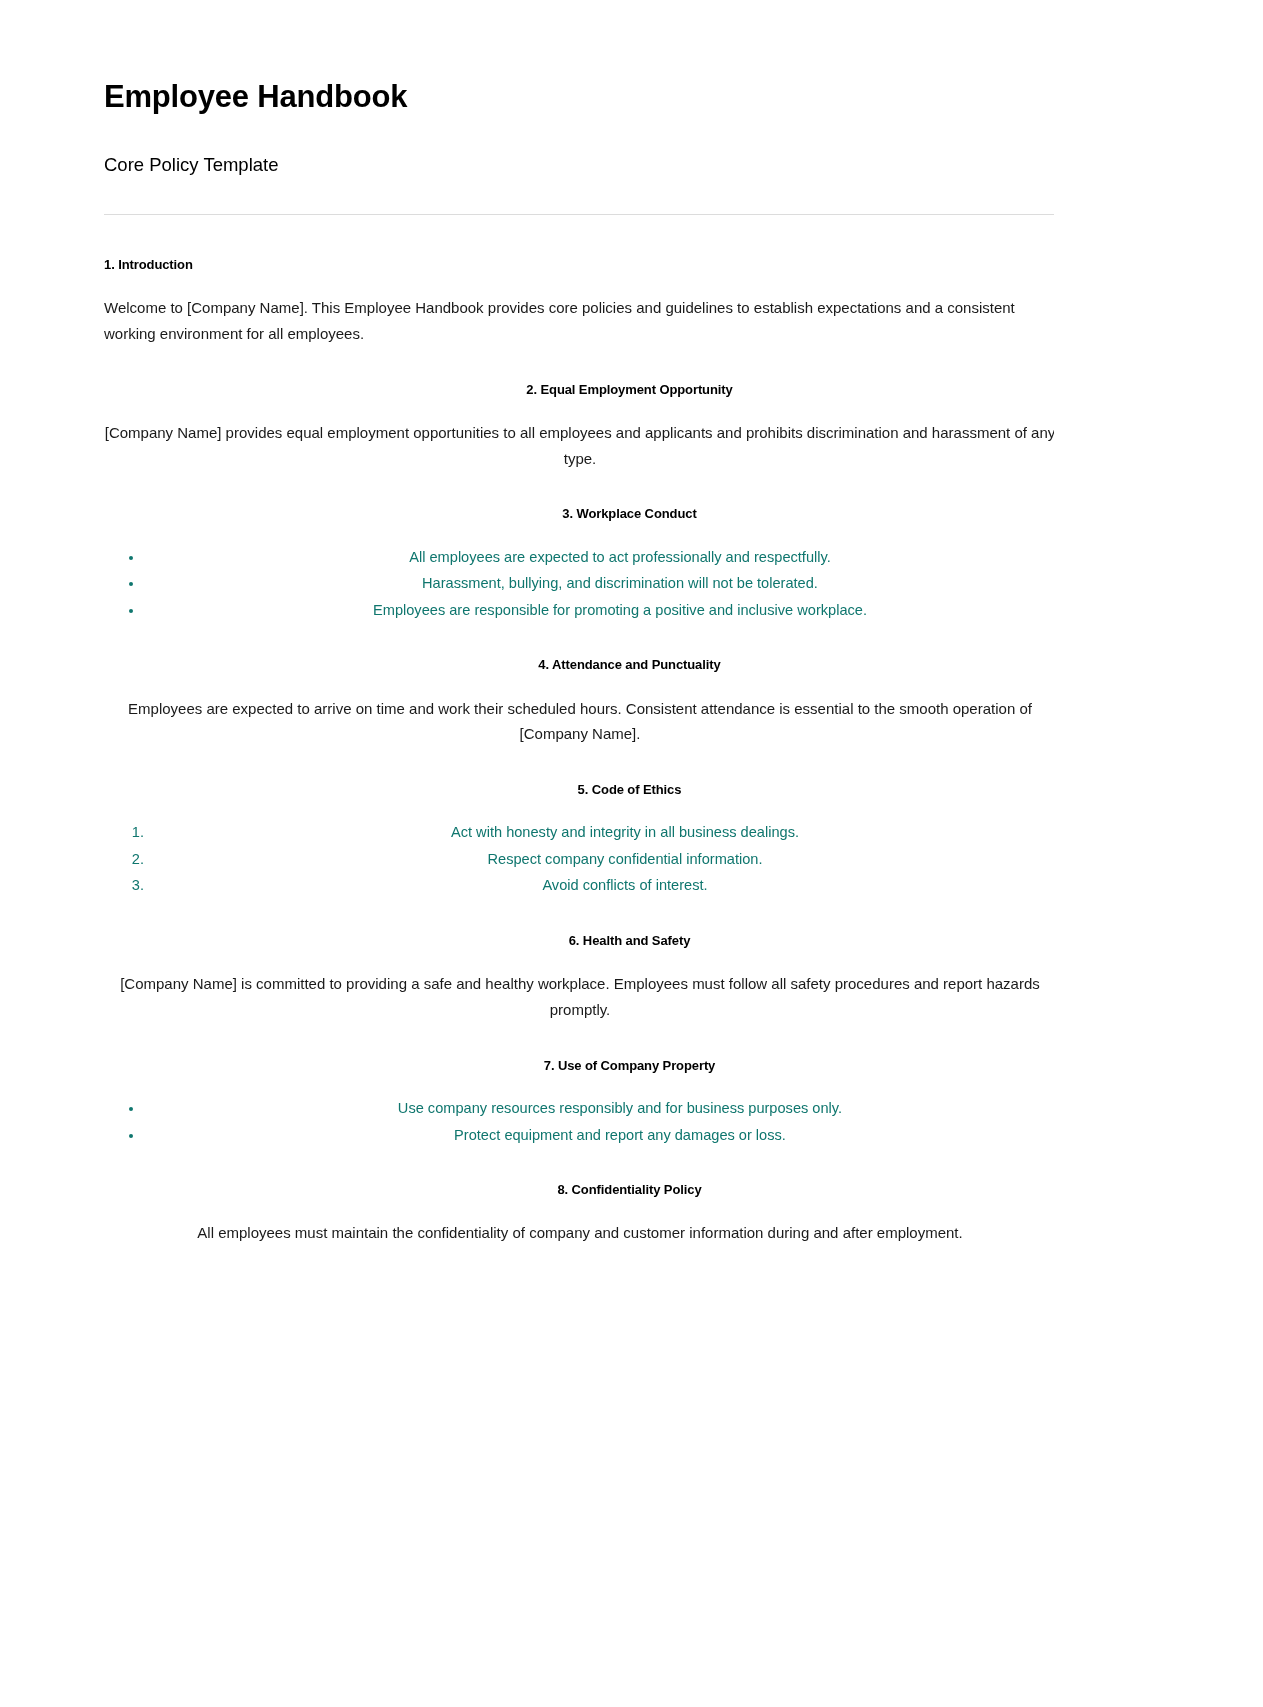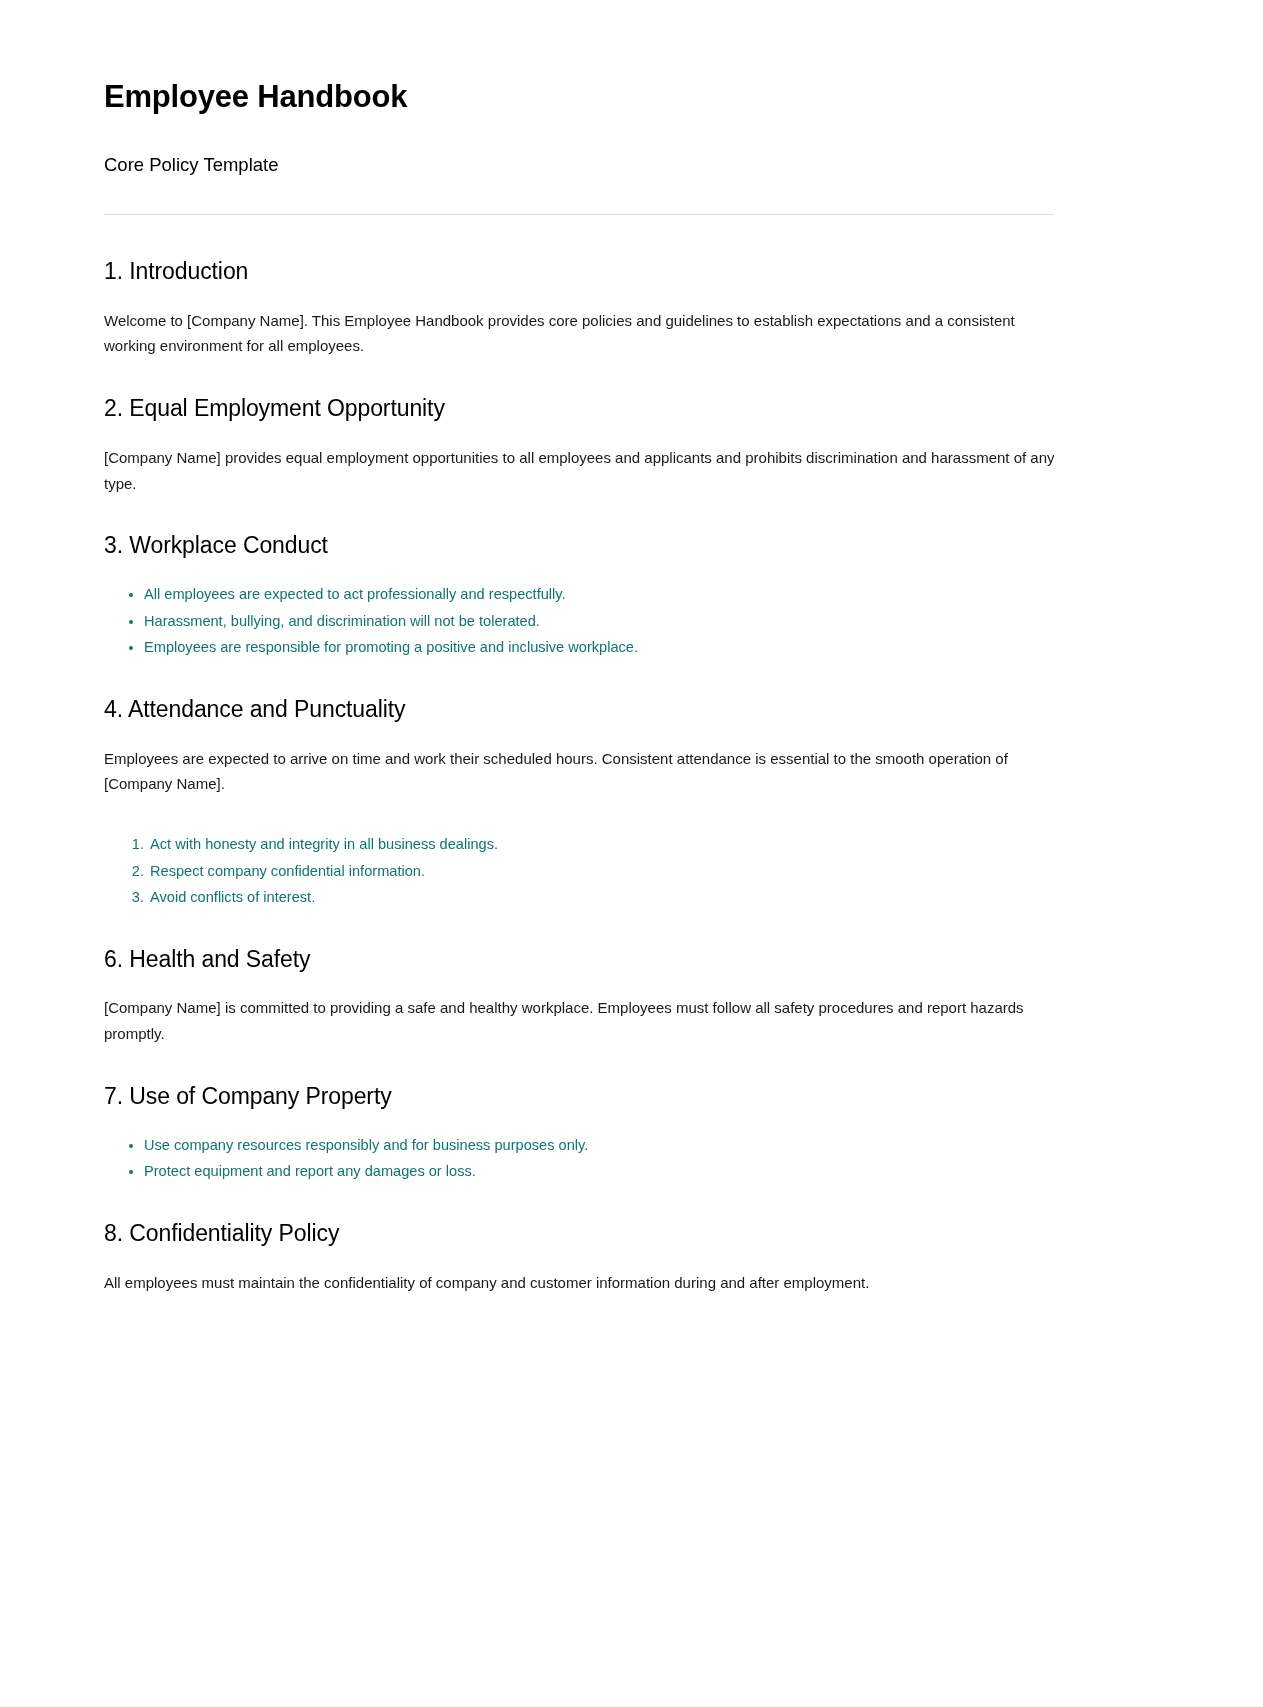--- a/index.html
+++ b/index.html
@@ -51,28 +51,29 @@
     border: 0;
     border-top: 1px solid #dcdcdc;
     margin: 0 0 42px 0;
     width: 952px;
     height: 0;
   }
   .section {
     margin: 0 0 0 0;
   }
   .section-heading {
-    font-size: 23px;
-    font-weight: normal;
+    font-size: 13px;
+    font-weight: bold;
     line-height: 1.25;
     margin: 0 0 22px 0;
     letter-spacing: -0.1px;
   }
   .section + .section {
     margin-top: 35px;
+    text-align: center;
   }
   .para {
     font-size: 15px;
     line-height: 1.72;
     margin: 0;
     max-width: 952px;
     color: #1a1a1a;
   }
   ul.bullets, ol.numbers {
     margin: 0;
@@ -118,20 +119,21 @@
           <li>Employees are responsible for promoting a positive and inclusive workplace.</li>
         </ul>
       </div>
 
       <div class="section">
         <h3 class="section-heading">4. Attendance and Punctuality</h3>
         <p class="para">Employees are expected to arrive on time and work their scheduled hours. Consistent attendance is essential to the smooth operation of [Company Name].</p>
       </div>
 
       <div class="section">
+        <h3 class="section-heading">5. Code of Ethics</h3>
         <ol class="numbers">
           <li>Act with honesty and integrity in all business dealings.</li>
           <li>Respect company confidential information.</li>
           <li>Avoid conflicts of interest.</li>
         </ol>
       </div>
 
       <div class="section">
         <h3 class="section-heading">6. Health and Safety</h3>
         <p class="para">[Company Name] is committed to providing a safe and healthy workplace. Employees must follow all safety procedures and report hazards promptly.</p>

